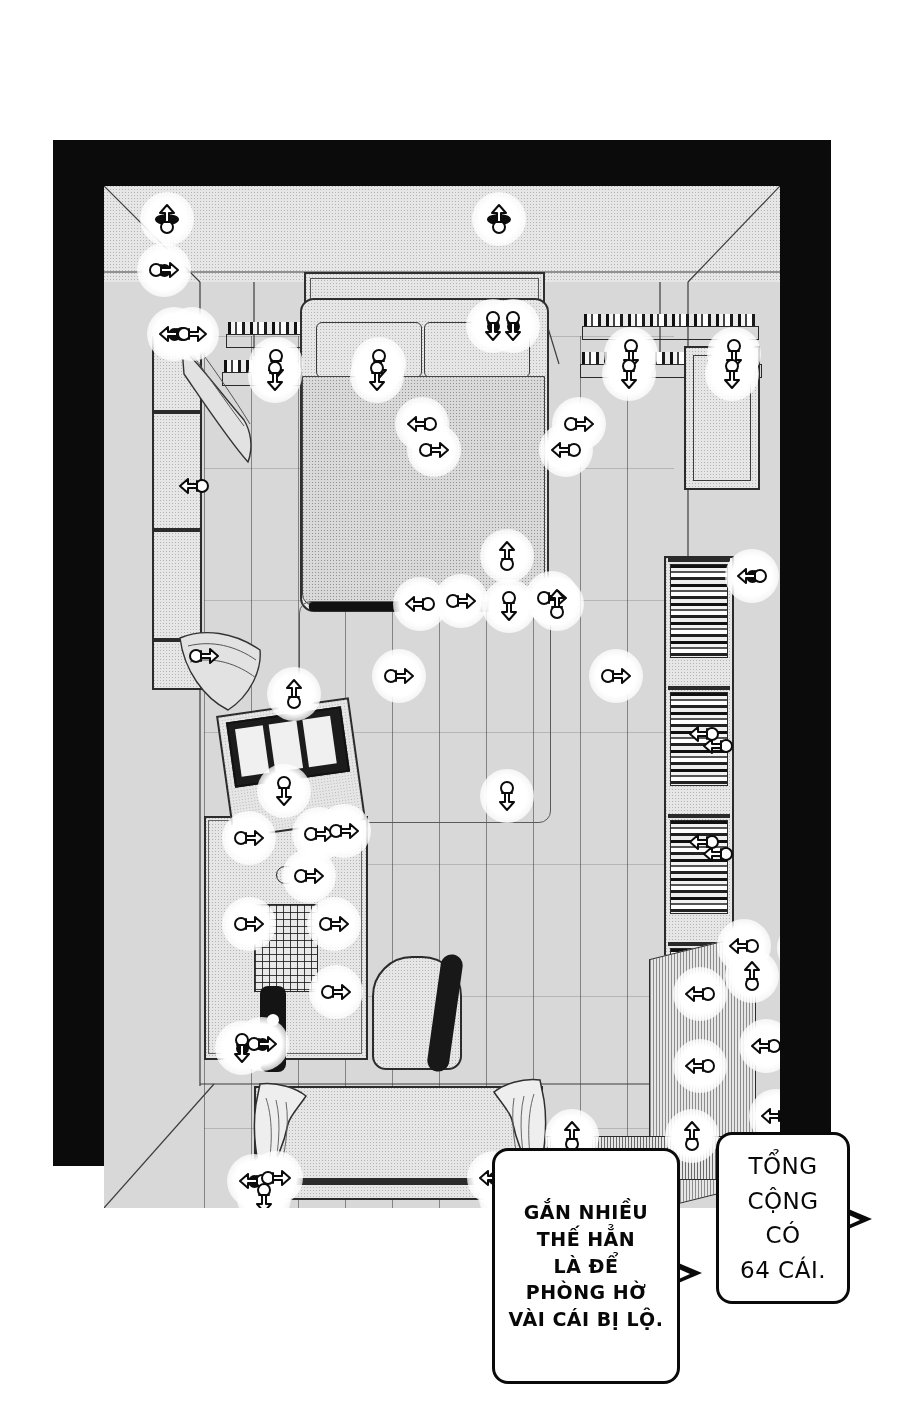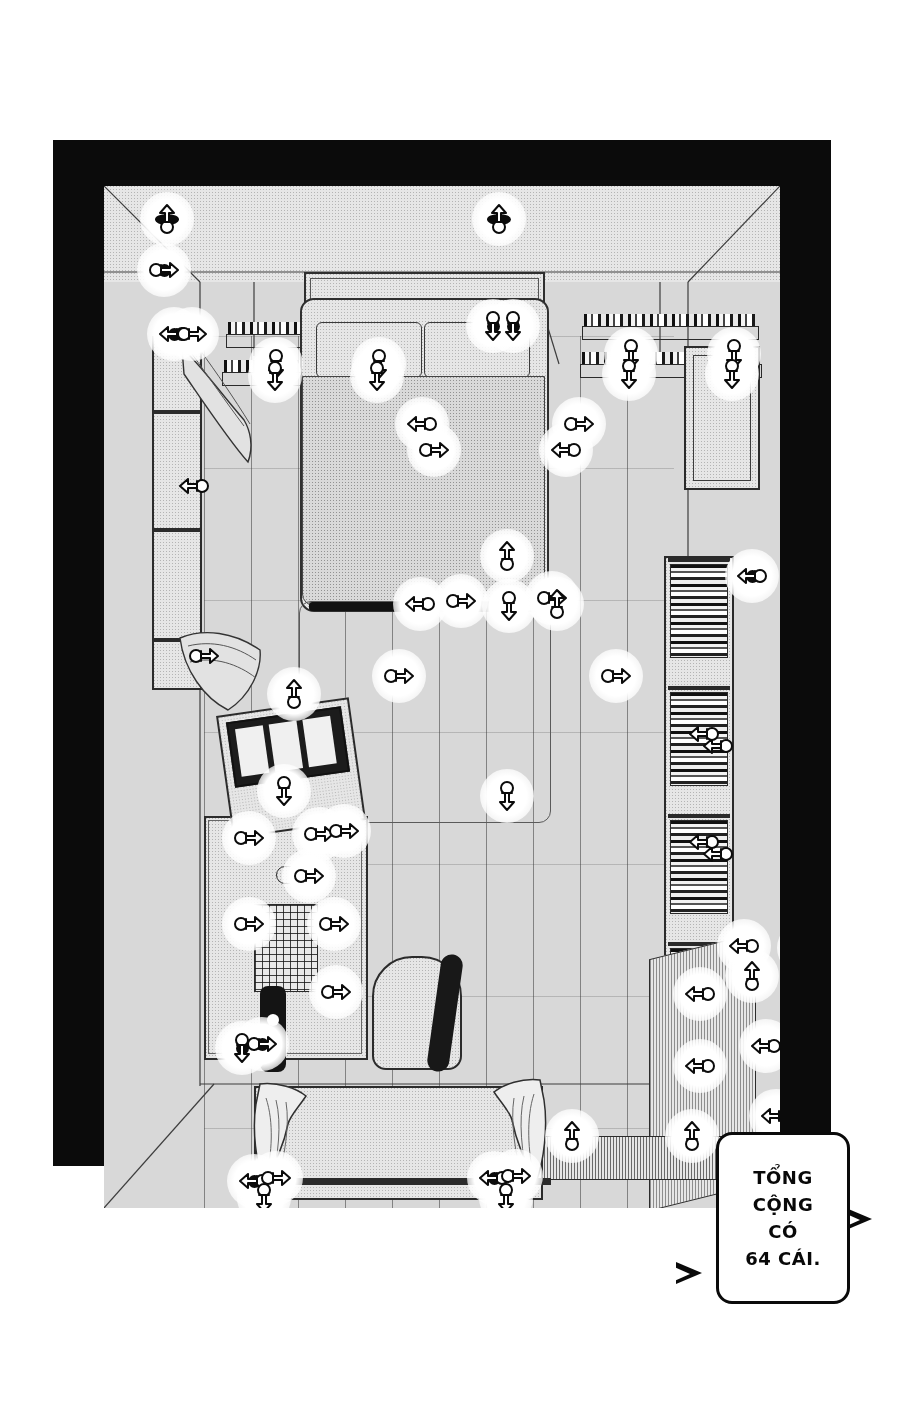--- a/index.html
+++ b/index.html
@@ -163,21 +163,21 @@
   
   .bubble{
     position:absolute;background:#ffffff;border:3px solid #0a0a0a;
     border-radius:16px;box-sizing:border-box;
     display:flex;align-items:center;justify-content:center;
     text-align:center;color:#080808;letter-spacing:.5px;
   }
   #bub1{left:492px;top:1148px;width:188px;height:236px;}
   #bub1 .txt{font-size:19px;line-height:1.42;font-weight:700;}
   #bub2{left:716px;top:1132px;width:134px;height:172px;}
-  #bub2 .txt{font-size:18px;line-height:1.5;font-weight:700;}
+  #bub2 .txt{font-size:23px;line-height:1.5;font-weight:400;}
   .tail{position:absolute;width:0;height:0;}
   #tail1{left:676px;top:1262px;
     border-top:11px solid transparent;border-bottom:11px solid transparent;
     border-left:26px solid #0a0a0a;}
   #tail1b{position:absolute;left:672px;top:1266px;
     border-top:8px solid transparent;border-bottom:8px solid transparent;
     border-left:18px solid #ffffff;width:0;height:0;}
   #tail2{left:846px;top:1208px;
     border-top:11px solid transparent;border-bottom:11px solid transparent;
     border-left:26px solid #0a0a0a;}
@@ -734,20 +734,27 @@
               <path d="M12 5 L12 8 L21 8 L21 3 L29 10 L21 17 L21 12 L12 12 L12 15 Z" fill="#fff" stroke="#0b0b0b" stroke-width="2" stroke-linejoin="round"></path>
             </svg>
           </div>
         </div>
 
     </div>
   </div>
 
   <div id="tail1" class="tail"></div>
   <div id="tail1b"></div>
+  <div id="bub1" class="bubble">
+    <div class="txt bline">GẮN NHIỀU
+THẾ HẲN
+LÀ ĐỂ
+PHÒNG HỜ
+VÀI CÁI BỊ LỘ.</div>
+  </div>
 
   <div id="tail2" class="tail"></div>
   <div id="tail2b"></div>
   <div id="bub2" class="bubble">
     <div class="txt bline">TỔNG
 CỘNG
 CÓ
 64 CÁI.</div>
   </div>
 

